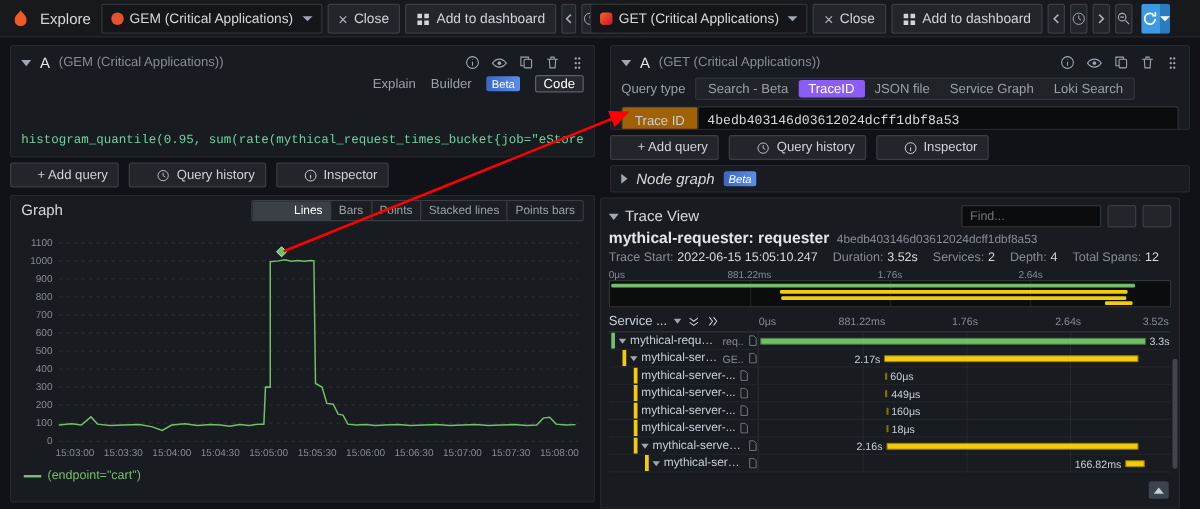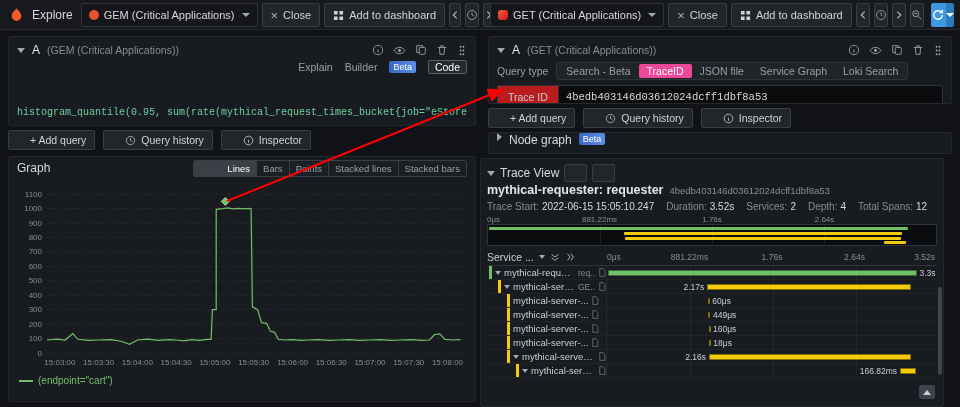--- a/index.html
+++ b/index.html
@@ -5,21 +5,21 @@
   * { box-sizing: border-box; margin: 0; padding: 0; }
   html,body { width:960px; height:407px; overflow:hidden; }
   body {
     position:relative; background:#111217; color:#d8d9da;
     font-family:"Liberation Sans", sans-serif; font-size:11px;
   }
   .topbar-bg { position:absolute; top:0; left:0; width:960px; height:30px;
     background:#17191d; border-bottom:1px solid #24272b; }
   .toolbar { position:absolute; top:3px; height:24px; display:flex; align-items:center; gap:4px; }
   .tb-left  { left:8px;  width:472px; }
-  .tb-right { left:490px; width:464px;align-items:center; }
+  .tb-right { left:472px; width:464px;align-items:center; }
   .app-label { font-size:12px; color:#d8d9da; margin:0 4px 0 3px; white-space:nowrap; }
   .ds-picker { display:flex; align-items:center; gap:5px; height:24px; padding:0 7px;
     background:#141619; border:1px solid #2f3439; border-radius:2px; color:#d8d9da;
     cursor:pointer; white-space:nowrap; }
   .ds-dot { width:10px; height:10px; border-radius:50%; background:#e6522c; flex:0 0 auto; }
   .ds-dot.tempo { background:linear-gradient(135deg,#ff5e2c,#c4162a); border-radius:3px; }
   .caret { width:0; height:0; border-left:4px solid transparent; border-right:4px solid transparent;
     border-top:4px solid #9fa7b3; margin-left:2px; }
   .btn { display:inline-flex; align-items:center; gap:5px; height:24px; padding:0 8px;
     background:#22252a; border:1px solid #393e44; border-radius:2px; font-size:11px;
@@ -68,28 +68,28 @@
   .toggle:first-child { border-left:none;padding-left:33px; }
   .toggle.active { background:#3b4046; color:#fff; }
   .legend-row { display:flex; align-items:center; gap:5px; padding:0 10px; font-size:10px; }
   .legend-swatch { width:14px; height:2px; }
 
   .qtype-row { display:flex; align-items:center; gap:8px; height:20px; margin-top:2px; }
   .qtype-label { font-size:10.5px; color:#9aa0a8; white-space:nowrap; }
   .radio-group { display:flex; background:#202328; border:1px solid #2f343a; border-radius:2px; padding:1px; }
   .radio-opt { font-size:10.5px; color:#9aa0a8; padding:1px 8px; border-radius:2px; background:none;
     border:none; cursor:pointer; font-family:inherit; white-space:nowrap; }
-  .radio-opt.active { background:#ec4899; color:#fff; }
+  .radio-opt.active { background:#8b5cf6; color:#fff; }
   .traceid-row { display:flex; margin-top:4px; height:24px; }
-  .field-label { display:flex; align-items:center; padding:0 10px; background:#b91c1c;
+  .field-label { display:flex; align-items:center; padding:0 10px; background:#a16207;
     border:1px solid #2f343a; border-right:none; border-radius:2px 0 0 2px; font-size:10.5px; color:#c7d0d9; }
   .traceid-input { flex:1; background:#0b0c0e; border:1px solid #2f343a; border-radius:0 2px 2px 0;
     color:#d8d9da; font-size:10.5px; padding:0 7px; font-family:"Liberation Mono",monospace; outline:none; }
 
-  .ng-row { display:flex; gap:7px; padding:0 8px; height:100%; }
+  .ng-row { display:flex; align-items:center; gap:7px; padding:0 8px; height:100%;font-style:italic; }
   .ng-title { font-size:12px; color:#d8d9da; }
 
   .tv { padding:4px 6px; }
   .tv-header { display:flex; align-items:center; height:20px; gap:5px; }
   .tv-title { font-size:12px; color:#d8d9da; white-space:nowrap; }
   .find-input { margin-left:auto; width:112px; height:18px; background:#0b0c0e; border:1px solid #2f343a;
     border-radius:2px; color:#d8d9da; font-size:10px; padding:0 6px; outline:none; font-family:inherit; }
   .tv-title-row { display:flex; align-items:baseline; gap:6px; height:17px; }
   .trace-name { font-size:12.5px; font-weight:700; color:#e3e5e8; white-space:nowrap; }
   .trace-id { font-size:9.5px; color:#878d96; }
@@ -308,21 +308,21 @@
 </div>
 
 <section class="panel" style="left:8px;top:156px;width:468px;height:246px;">
   <div class="gp-header">
     <span class="gp-title">Graph</span>
     <span class="gp-modes" id="graph-modes">
         <button class="toggle active">Lines</button>
         <button class="toggle">Bars</button>
         <button class="toggle">Points</button>
         <button class="toggle">Stacked lines</button>
-        <button class="toggle">Stacked bars</button>
+        <button class="toggle">Points bars</button>
       </span>
   </div>
   <svg id="chart-svg" width="452" height="196" style="display:block;margin:0 8px;">
       <line x1="30" x2="446" y1="174" y2="174" stroke="rgba(255,255,255,0.07)" stroke-dasharray="3,3"></line>
       <text x="25" y="176.5" text-anchor="end" font-size="8" fill="#878d96">0</text>
       <line x1="30" x2="446" y1="159.56521739130434" y2="159.56521739130434" stroke="rgba(255,255,255,0.07)" stroke-dasharray="3,3"></line>
       <text x="25" y="162.06521739130434" text-anchor="end" font-size="8" fill="#878d96">100</text>
       <line x1="30" x2="446" y1="145.1304347826087" y2="145.1304347826087" stroke="rgba(255,255,255,0.07)" stroke-dasharray="3,3"></line>
       <text x="25" y="147.6304347826087" text-anchor="end" font-size="8" fill="#878d96">200</text>
       <line x1="30" x2="446" y1="130.69565217391303" y2="130.69565217391303" stroke="rgba(255,255,255,0.07)" stroke-dasharray="3,3"></line>
@@ -447,20 +447,21 @@
     <span class="tri-right"></span>
     <span class="ng-title">Node graph</span>
     <span class="beta-badge">Beta</span>
   </div>
 </section>
 
 <section class="panel tv" style="left:480px;top:158px;width:464px;height:249px;">
   <div class="tv-header">
     <span class="tri-down"></span>
     <span class="tv-title">Trace View</span>
+    <input class="find-input" placeholder="Find..." style="">
     <button class="btn iconbtn sm" style="height:18px;width:20px;">
       <svg width="9" height="9" viewBox="0 0 12 12">
           <path d="M2 8l4-4 4 4" stroke="currentColor" stroke-width="1.5" fill="none"></path>
         </svg>
     </button>
     <button class="btn iconbtn sm" style="height:18px;width:20px;">
       <svg width="9" height="9" viewBox="0 0 12 12">
           <path d="M2 4l4 4 4-4" stroke="currentColor" stroke-width="1.5" fill="none"></path>
         </svg>
     </button>

